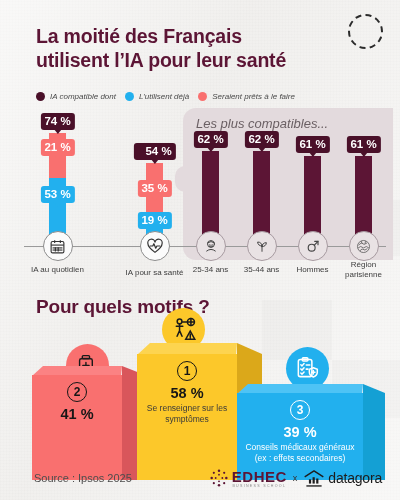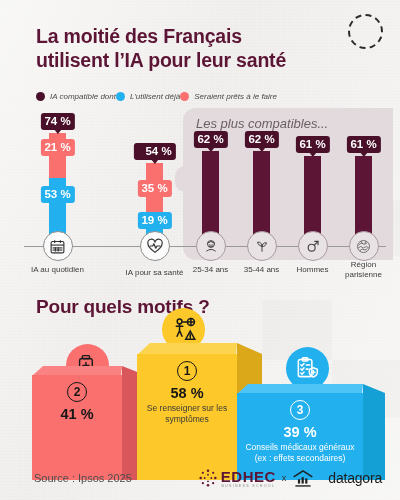--- a/index.html
+++ b/index.html
@@ -33,21 +33,21 @@
     position:absolute; left:36px; top:24px; width:330px;
     color:#5c1535;
     font-size:19.5px; font-weight:bold; line-height:1.24;
     letter-spacing:-.2px;
   }
   .headline span{ display:block; }
 
   
   .legend{
     position:absolute; left:36px; top:92px; width:348px;
-    display:flex; align-items:center; 
+    display:flex; align-items:center; gap:9px;
   }
   .legend-item{ display:flex; align-items:center; gap:5px; }
   .legend-dot{ width:9px; height:9px; border-radius:50%; flex:none; }
   .legend-label{
     font-size:8px; font-style:italic; color:#4a4a4a; white-space:nowrap;
   }
 
   
   .chart{ position:absolute; left:0; top:108px; width:400px; height:165px; }
 
@@ -151,21 +151,21 @@
     font-size:11px; color:#4d4d4d;
   }
   .logos{
     position:absolute; right:18px; top:8px;
     display:flex; align-items:center; gap:6px;justify-content:flex-end;
   }
   .edhec{ display:flex; align-items:center; gap:3px; }
   .edhec-name{ font-size:15px; font-weight:bold; color:#5c1535; letter-spacing:.5px; line-height:1; }
   .edhec-sub{ font-size:3.6px; color:#8a8a8a; letter-spacing:1.3px; text-align:center; }
   .xmark{ font-size:9px; color:#333; }
-  .datagora{ display:flex; align-items:center; gap:14px; }
+  .datagora{ display:flex; align-items:center; gap:3px; }
   .datagora-name{ font-size:14px; color:#1d1d1d; letter-spacing:-.2px; }
   svg{ display:block; }
 </style>
 </head>
 <body>
 
 <div class="bg-noise"></div>
 <div class="bg-block" style="left:262px;top:300px;width:70px;height:60px;"></div>
 <div class="bg-block" style="left:332px;top:360px;width:68px;height:58px;"></div>
 <div class="bg-block" style="left:300px;top:200px;width:100px;height:56px;"></div>

